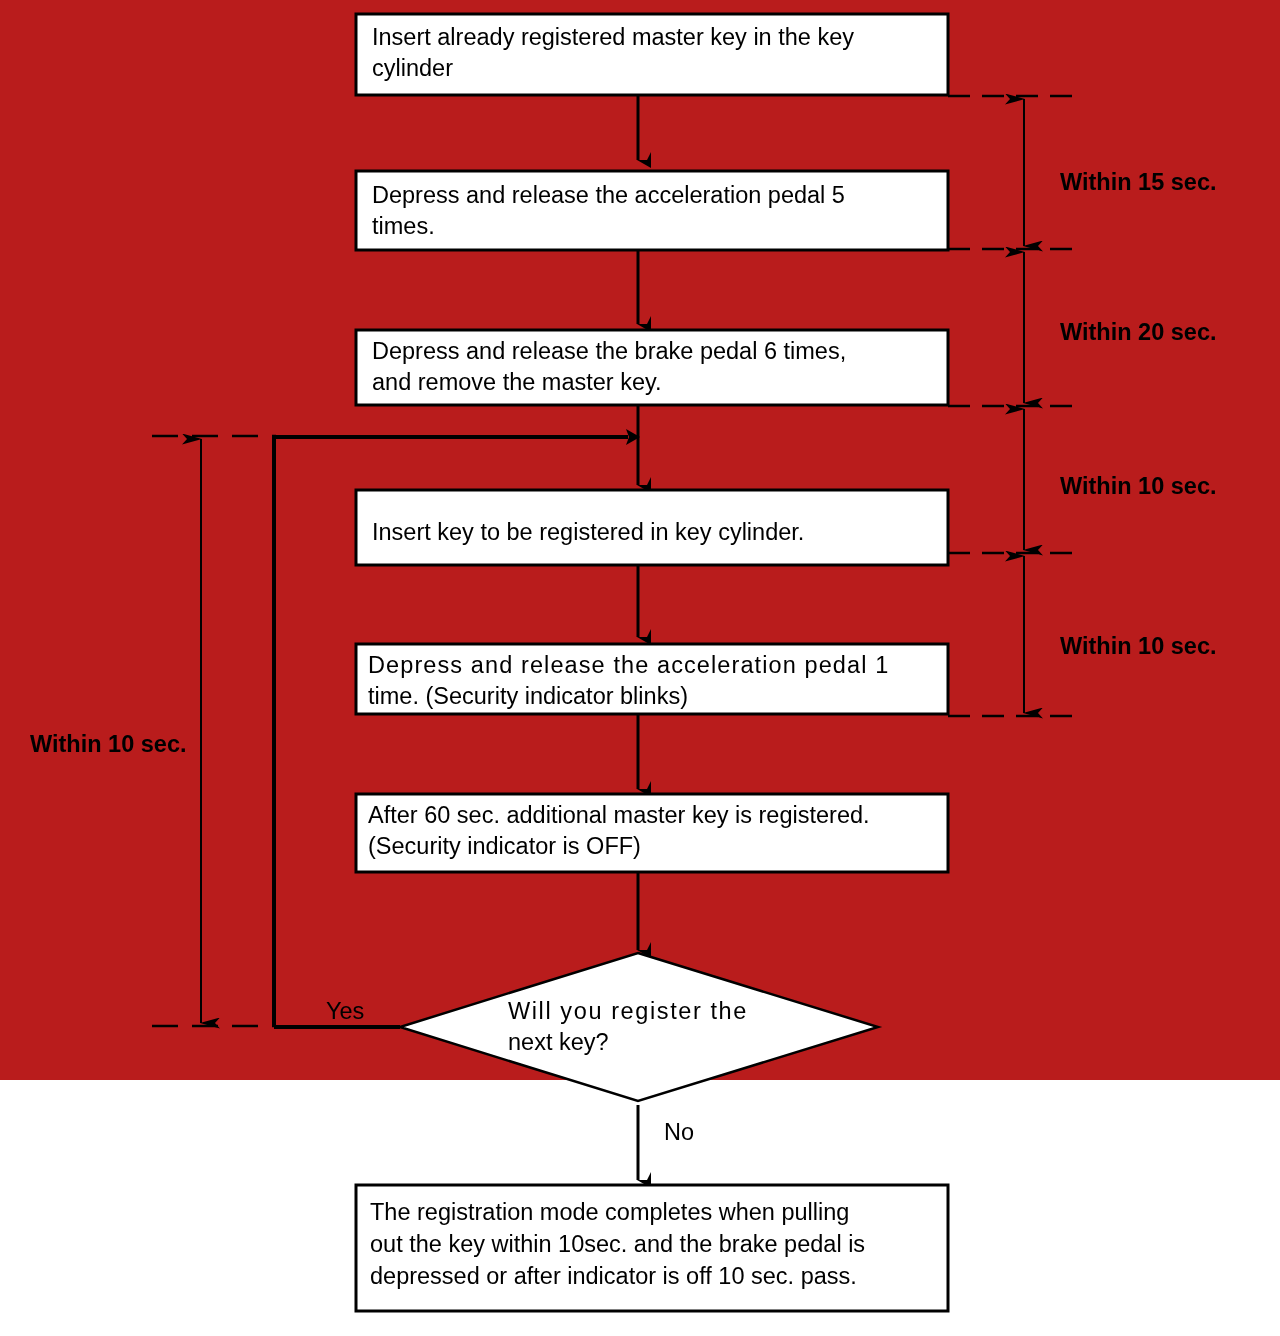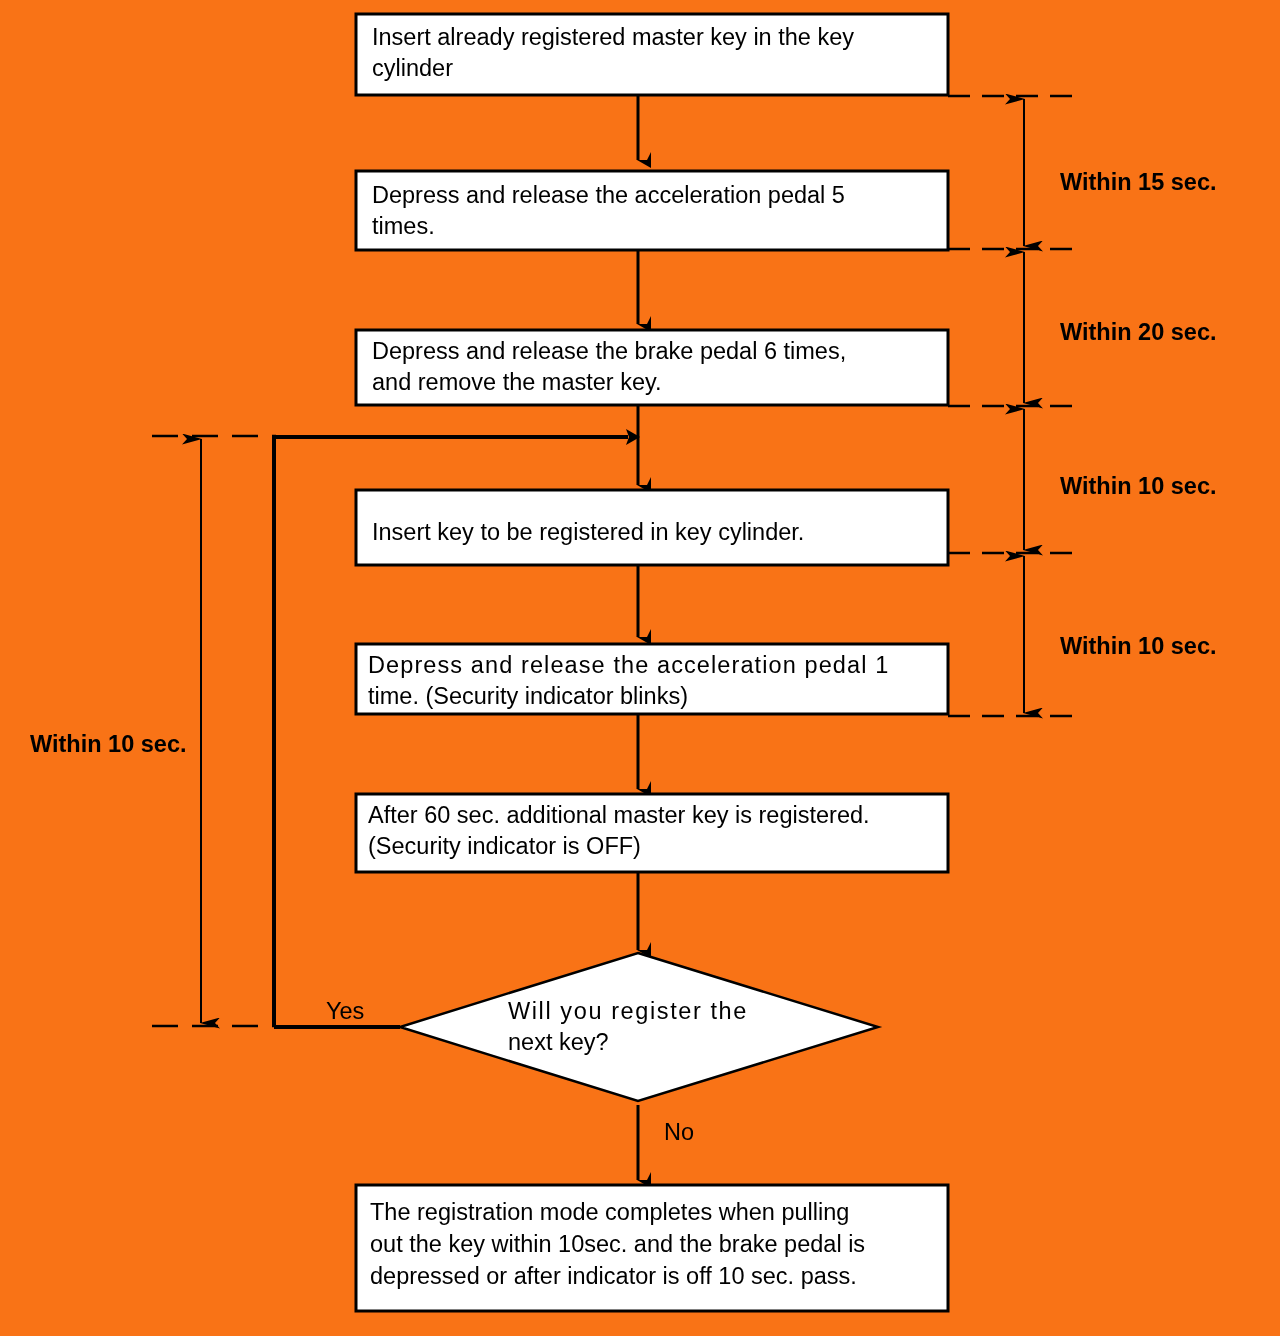--- a/index.html
+++ b/index.html
@@ -9,22 +9,22 @@
   }
   body {
     width: 1280px;
     height: 1336px;
     font-family: "Liberation Sans", sans-serif;
     overflow: hidden;
   }
   #flow-root {
     position: relative;
     width: 1280px;
-    height: 1336px;
-    background: #f97316;
+    height: 1080px;
+    background: #b91c1c;
   }
   svg.flow-svg {
     position: absolute;
     top: 0;
     left: 0;
     width: 1280px;
     height: 1336px;
   }
   .box-rect {
     fill: #ffffff;

